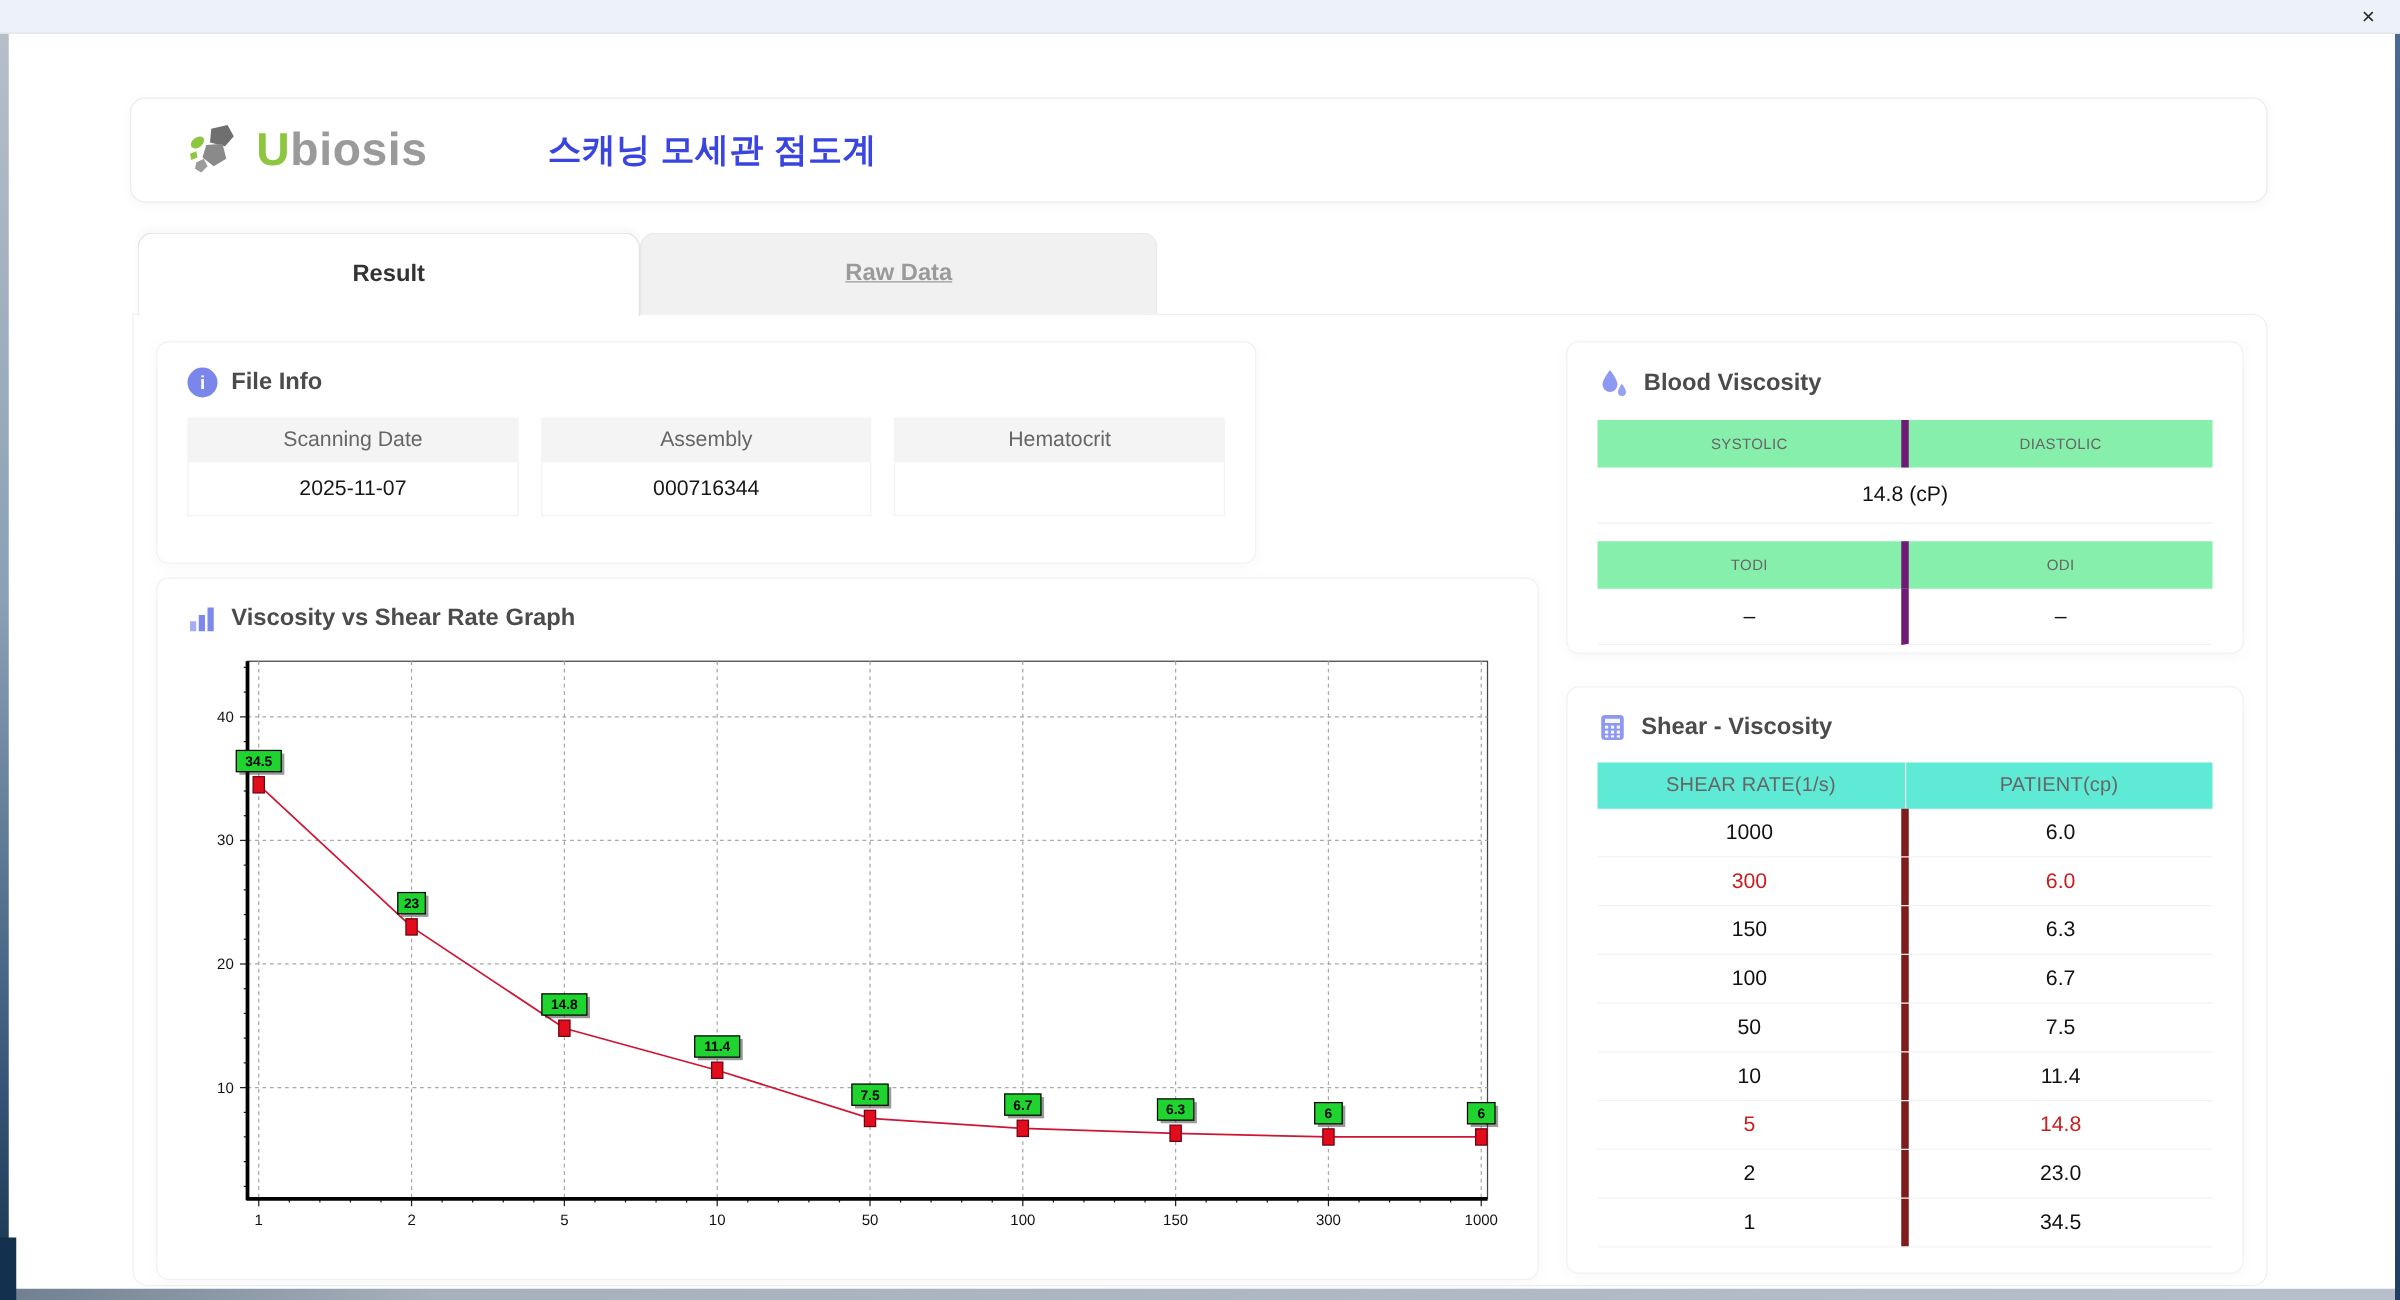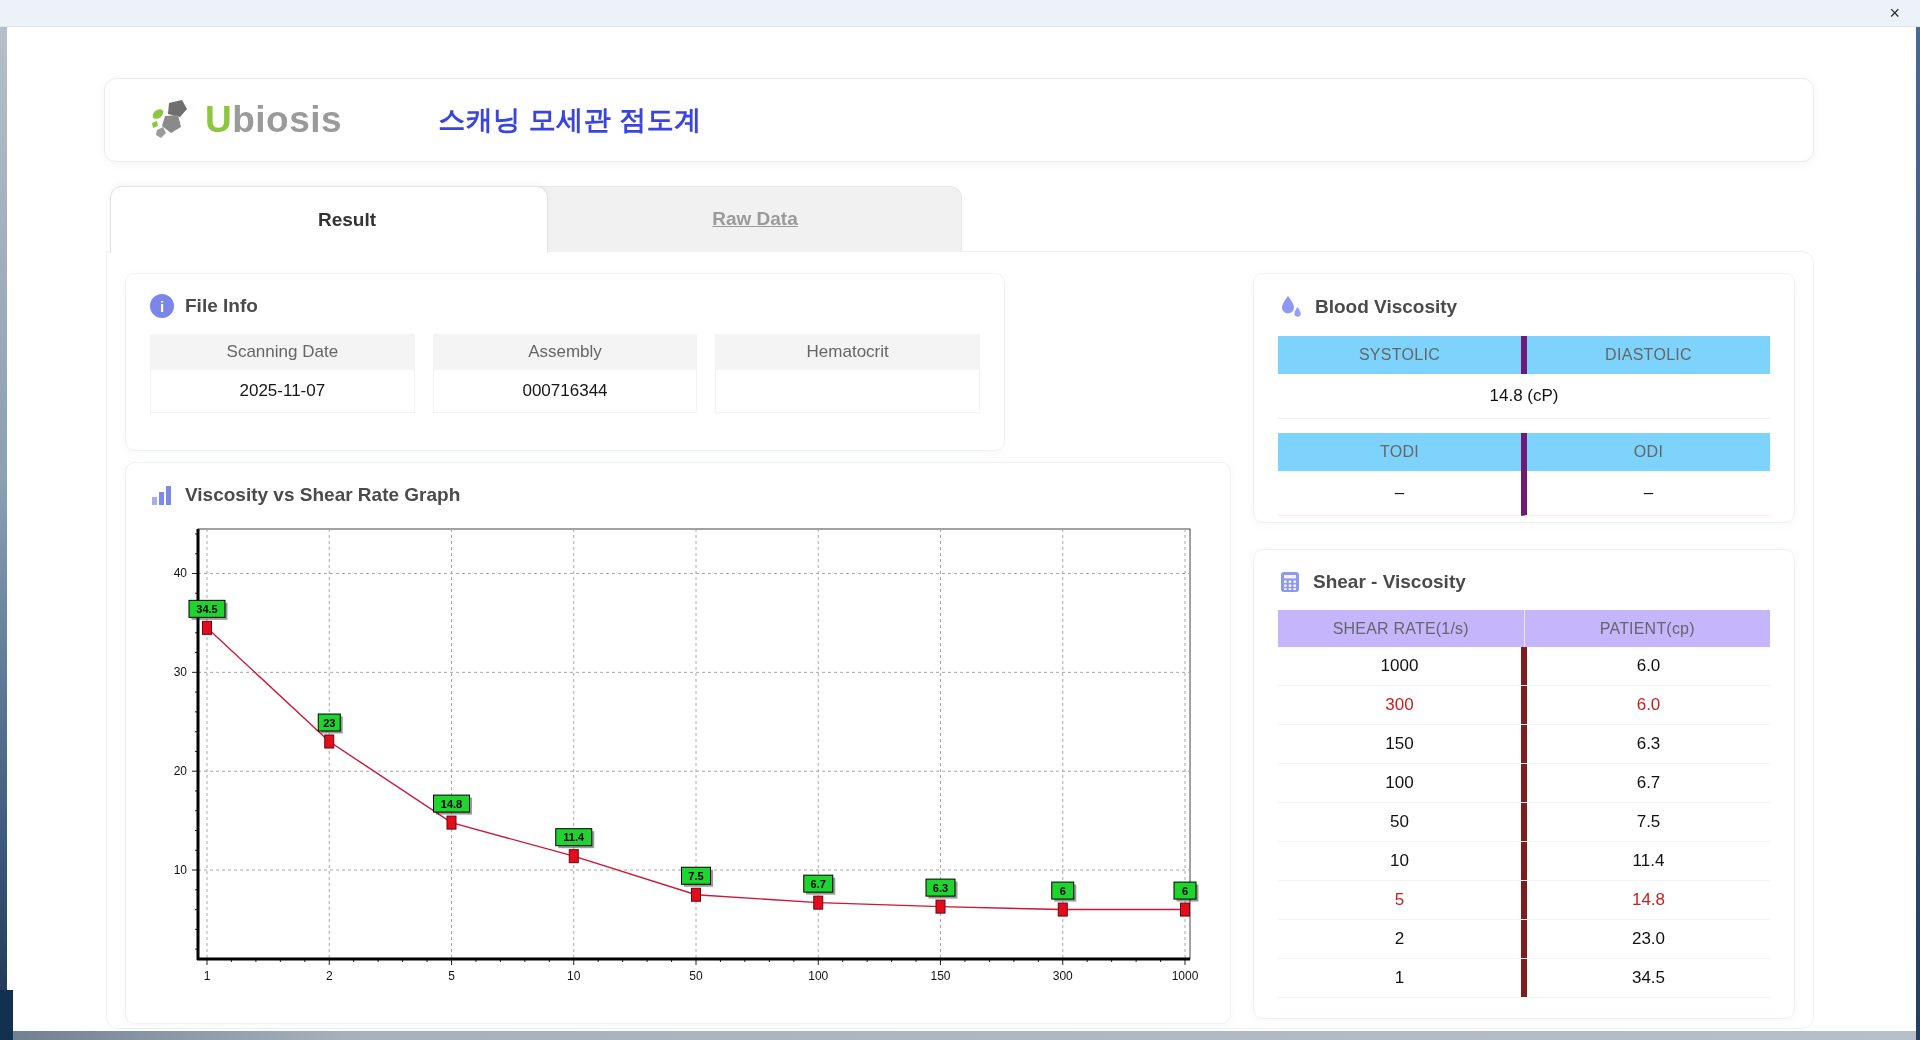--- a/index.html
+++ b/index.html
@@ -24,21 +24,21 @@
   .header-card{position:absolute;left:104px;top:78px;width:1708px;height:82px;background:#fff;
     border:1px solid #ececec;border-radius:12px;box-shadow:0 2px 8px rgba(120,130,150,.08);
     display:flex;align-items:center;}
   .logo{display:flex;align-items:center;margin-left:44px;text-align:right;}
   .logo-text{font-size:37px;font-weight:600;color:#9a9a9a;margin-left:6px;letter-spacing:.5px;}
   .logo-text .u{color:#8dc63f;font-weight:700;}
   .korean-title{margin-left:96px;font-size:27px;font-weight:700;color:#3a45e1;letter-spacing:.5px;}
 
   
   .tab{position:absolute;display:flex;align-items:center;justify-content:center;
-    font-size:19px;font-weight:700;border-radius:12px 12px 0 0;padding-left:36px;}
+    font-size:19px;font-weight:700;border-radius:12px 12px 0 0;}
   .tab-result{left:110px;top:186px;width:400px;height:66px;background:#fff;color:#333;
     border:1px solid #e3e3e3;border-bottom:none;z-index:10;box-shadow:0 -3px 6px rgba(0,0,0,.03);cursor:pointer;}
   .tab-raw{left:512px;top:186px;width:412px;height:64px;background:#f1f1f2;color:#9a9a9a;
     border:1px solid #e9e9e9;border-bottom:none;z-index:9;cursor:pointer;text-decoration:underline;}
 
   
   .content-wrap{position:absolute;left:106px;top:251px;width:1706px;height:776px;background:#fff;
     border:1px solid #f0f0f0;border-radius:0 12px 12px 12px;z-index:5;}
 
   .card{position:absolute;background:#fff;border:1px solid #f1f1f1;border-radius:10px;
@@ -58,29 +58,29 @@
   .field{flex:1;text-align:center;}
   .field-h{height:36px;background:#f4f4f5;display:flex;align-items:center;justify-content:center;
     font-size:17px;color:#666;}
   .field-v{height:42px;background:#fff;border:1px solid #f2f2f2;border-top:none;
     display:flex;align-items:center;justify-content:center;font-size:17px;color:#161616;}
 
   
   .bv-table{padding:16px 24px 0 24px;}
   .bv-group + .bv-group{margin-top:14px;}
   .bv-row{display:flex;}
-  .bv-h{flex:1;height:38px;background:#7dd3fc;display:flex;align-items:center;justify-content:center;
-    font-size:16px;color:#666;letter-spacing:.3px;}
+  .bv-h{flex:1;height:38px;background:#86efac;display:flex;align-items:center;justify-content:center;
+    font-size:12px;color:#666;letter-spacing:.3px;}
   .bv-v{flex:1;height:44px;display:flex;align-items:center;justify-content:center;
     font-size:17px;color:#111;border-bottom:1px solid #f1f1f1;}
   .bv-h + .bv-h,.bv-v + .bv-v{border-left:6px solid #701a75;}
 
   
   .sv-table{margin:16px 24px 0 24px;}
-  .sv-head{display:flex;height:37px;background:#c4b5fd;}
+  .sv-head{display:flex;height:37px;background:#5eead4;}
   .sv-col{flex:1;display:flex;align-items:center;justify-content:center;font-size:16px;color:#666;letter-spacing:.2px;}
   .sv-col + .sv-col{border-left:1px solid #eceaea;}
   .sv-row{display:flex;height:38px;border-bottom:1px solid #f2f2f2;}
   .sv-cell{flex:1;display:flex;align-items:center;justify-content:center;font-size:17px;color:#111;}
   .sv-cell + .sv-cell{border-left:6px solid #7f1d1d;}
   .sv-row.red .sv-cell{color:#c81e1e;}
 
   .chart-box{margin:14px 0 0 26px;}
 </style>
 </head>

